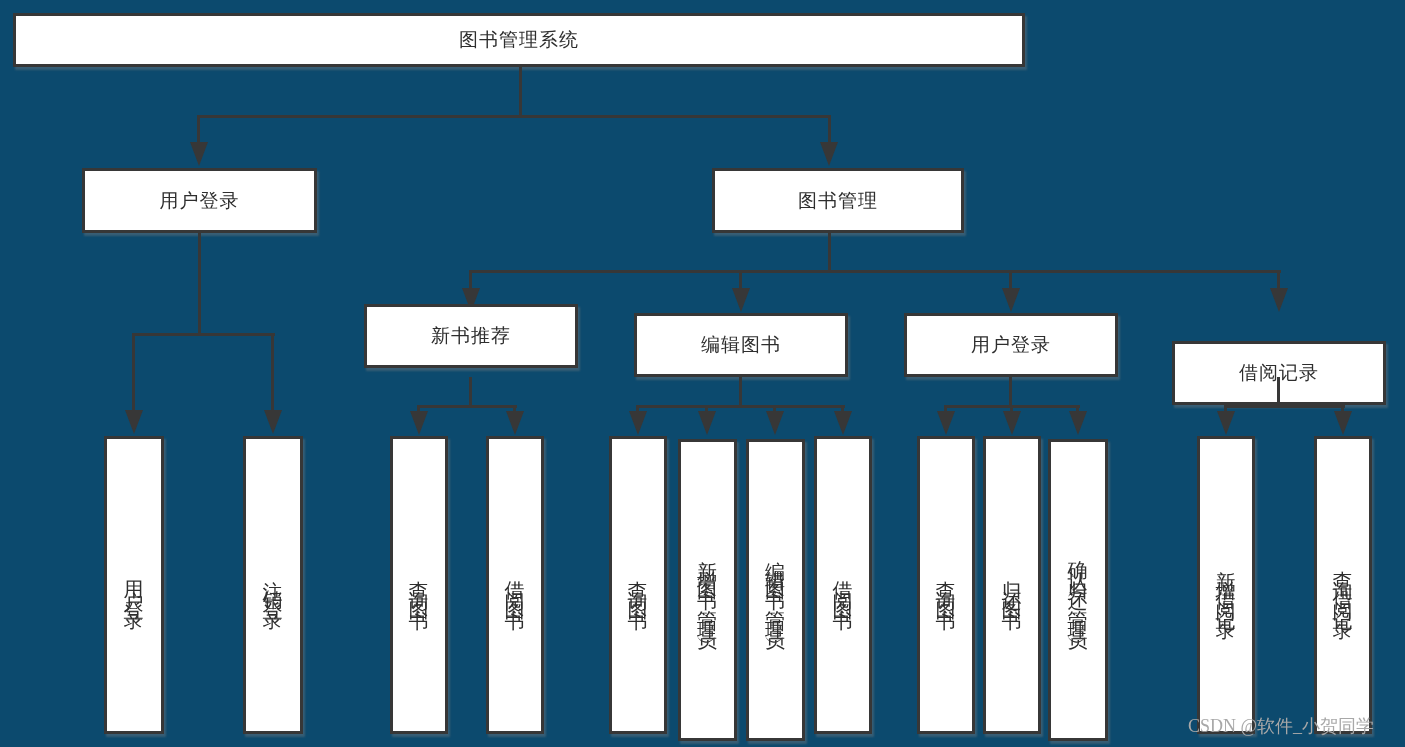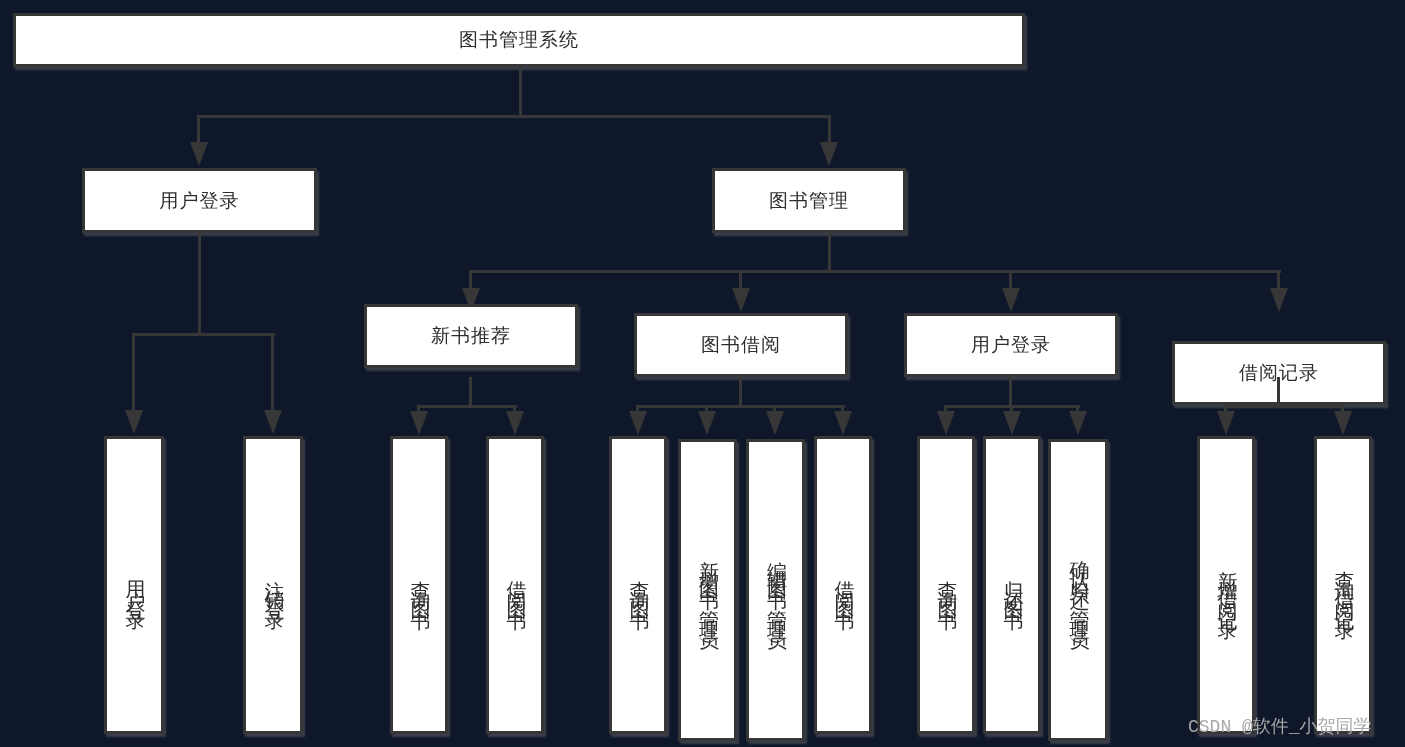--- a/index.html
+++ b/index.html
@@ -1,21 +1,21 @@
 <!DOCTYPE html>
 <html><head>
 <meta charset="utf-8">
 <style>
   html,body{margin:0;padding:0;background:#ffffff;}
   .canvas{
     position:relative;
     width:1405px;
     height:747px;
-    background:#0f172a;
-    font-family:Liberation Mono, monospace;
+    background:#0c4a6e;
+    font-family:Liberation Serif, serif;
     overflow:hidden;
   }
   .box{
     position:absolute;
     box-sizing:border-box;
     background:#ffffff;
     border:3px solid #373737;
     color:#2e2e2e;
     display:flex;
     align-items:center;
@@ -58,21 +58,21 @@
   <div class="line" style="left:519px;top:67px;width:3px;height:50px;"></div>
   <div class="line" style="left:197px;top:115px;width:634px;height:3px;"></div>
   <div class="line" style="left:197px;top:115px;width:3px;height:28px;"></div>
   <div class="arrow" style="left:190px;top:142px;"></div>
   <div class="line" style="left:828px;top:115px;width:3px;height:28px;"></div>
   <div class="arrow" style="left:820px;top:142px;"></div>
 
   <div class="box hlabel" style="left:82px;top:168px;width:235px;height:65px;">
     <span>用户登录</span>
   </div>
-  <div class="box hlabel" style="left:712px;top:168px;width:194px;height:65px;">
+  <div class="box hlabel" style="left:712px;top:168px;width:252px;height:65px;">
     <span>图书管理</span>
   </div>
 
   <div class="line" style="left:198px;top:233px;width:3px;height:101px;"></div>
   <div class="line" style="left:132px;top:333px;width:143px;height:3px;"></div>
   <div class="line" style="left:132px;top:333px;width:3px;height:80px;"></div>
   <div class="arrow" style="left:125px;top:410px;"></div>
   <div class="line" style="left:271px;top:333px;width:3px;height:80px;"></div>
   <div class="arrow" style="left:264px;top:410px;"></div>
 
@@ -91,21 +91,21 @@
   <div class="arrow" style="left:732px;top:288px;"></div>
   <div class="line" style="left:1009px;top:270px;width:3px;height:19px;"></div>
   <div class="arrow" style="left:1002px;top:288px;"></div>
   <div class="line" style="left:1277px;top:270px;width:3px;height:19px;"></div>
   <div class="arrow" style="left:1270px;top:288px;"></div>
 
   <div class="box hlabel" style="left:364px;top:304px;width:214px;height:64px;">
     <span>新书推荐</span>
   </div>
   <div class="box hlabel" style="left:634px;top:313px;width:214px;height:64px;">
-    <span>图书借阅</span>
+    <span>编辑图书</span>
   </div>
   <div class="box hlabel" style="left:904px;top:313px;width:214px;height:64px;">
     <span>用户登录</span>
   </div>
   <div class="box hlabel" style="left:1172px;top:313px;width:214px;height:64px;margin-top:28px;">
     <span>借阅记录</span>
   </div>
 
   <div class="line" style="left:469px;top:377px;width:3px;height:31px;"></div>
   <div class="line" style="left:417px;top:405px;width:100px;height:3px;"></div>

